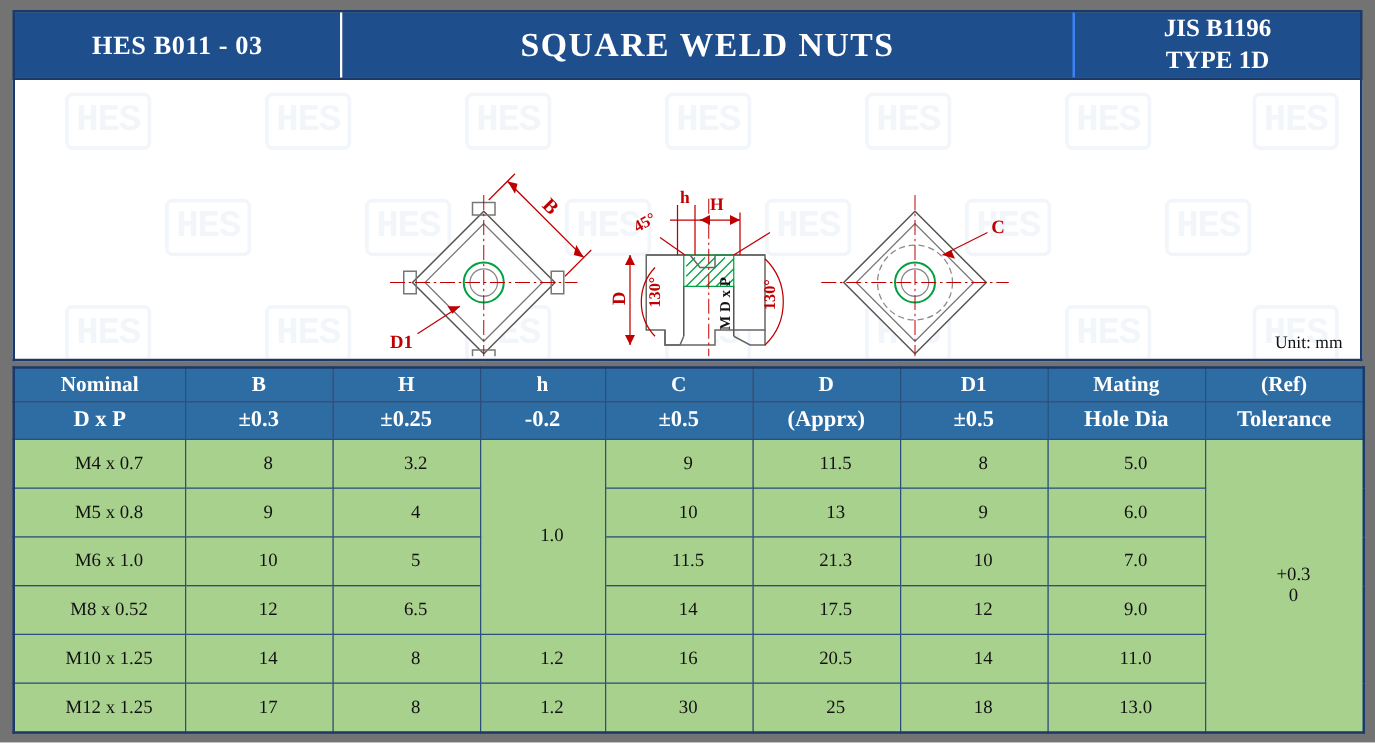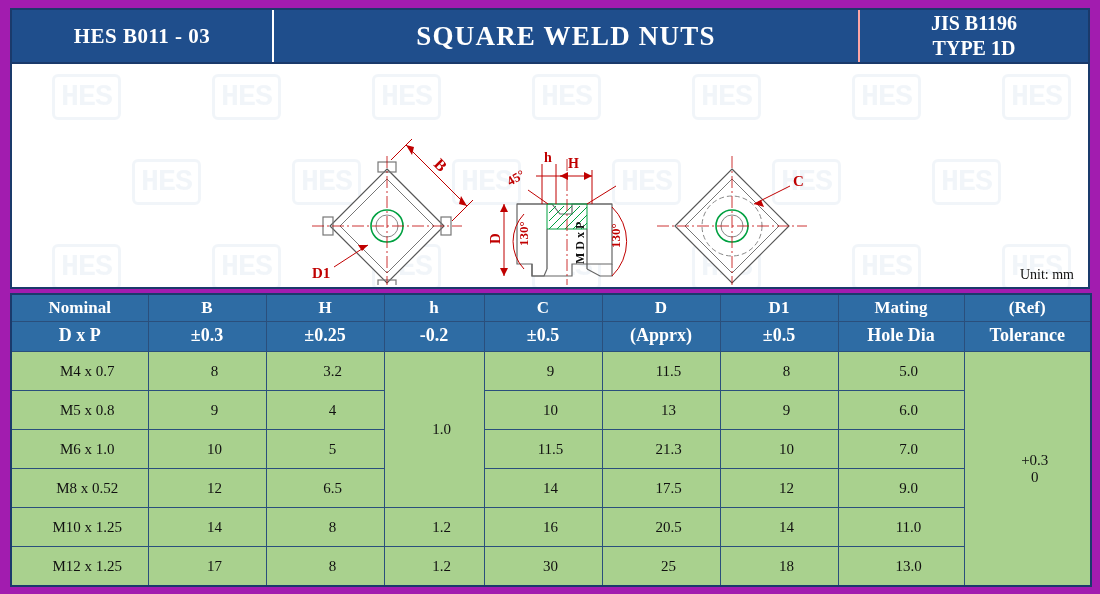--- a/index.html
+++ b/index.html
@@ -7,21 +7,21 @@
     padding: 0;
     background: #ffffff;
   }
   body {
     font-family: "Liberation Serif", serif;
   }
   .sheet {
     width: 1100px;
     height: 594px;
     position: relative;
-    background: #a21caf;
+    background: #737373;
     box-sizing: border-box;
     padding: 8px 10px 6px 10px;
   }
 
   
   .header {
     display: flex;
     width: 1080px;
     height: 56px;
     border: 2px solid #1a3a6b;
@@ -40,21 +40,21 @@
   .hc-code {
     width: 262px;
     font-size: 21px;
     letter-spacing: .5px;
     border-right: 2px solid #ffffff;
   }
   .hc-title {
     flex: 1;
     font-size: 27px;
     letter-spacing: 1.2px;
-    border-right: 2px solid #fca5a5;
+    border-right: 2px solid #3b82f6;
   }
   .hc-std {
     width: 228px;
     font-size: 20px;
     line-height: 1.25;
     flex-direction: column;
   }
 
   
   .drawing {

